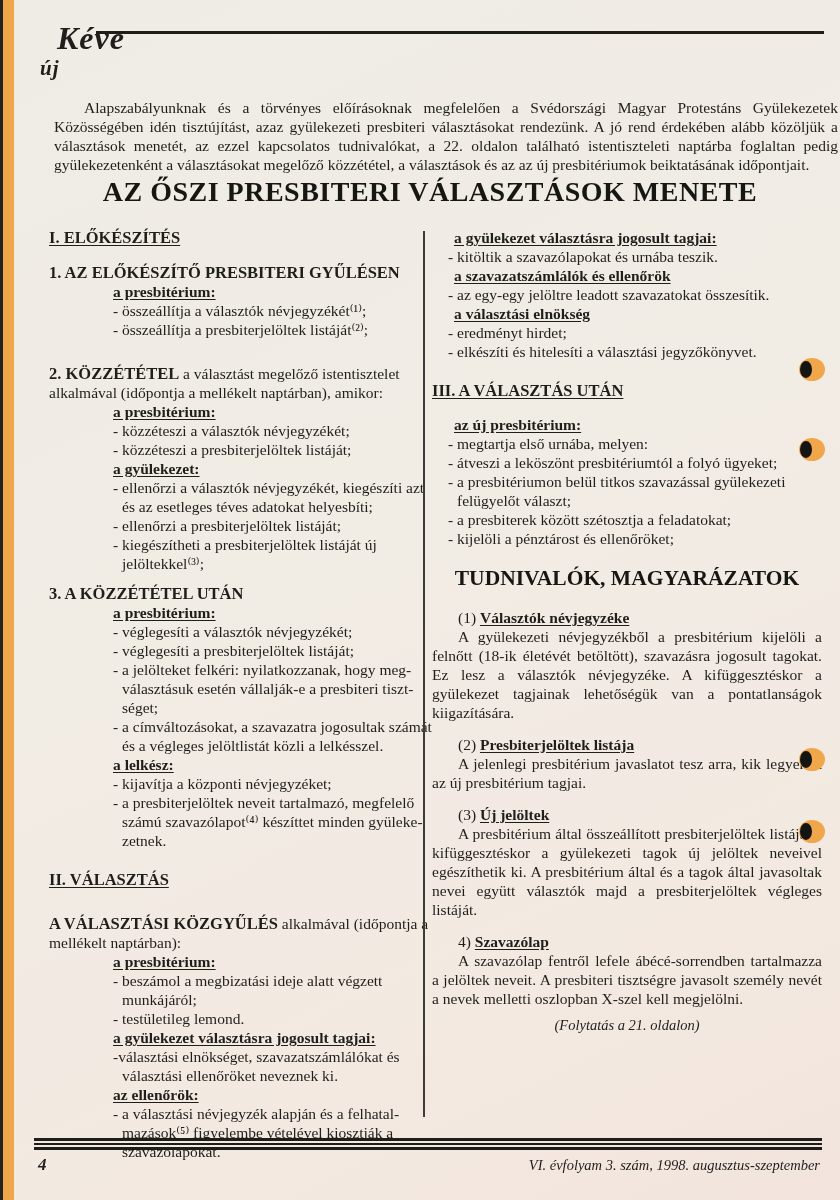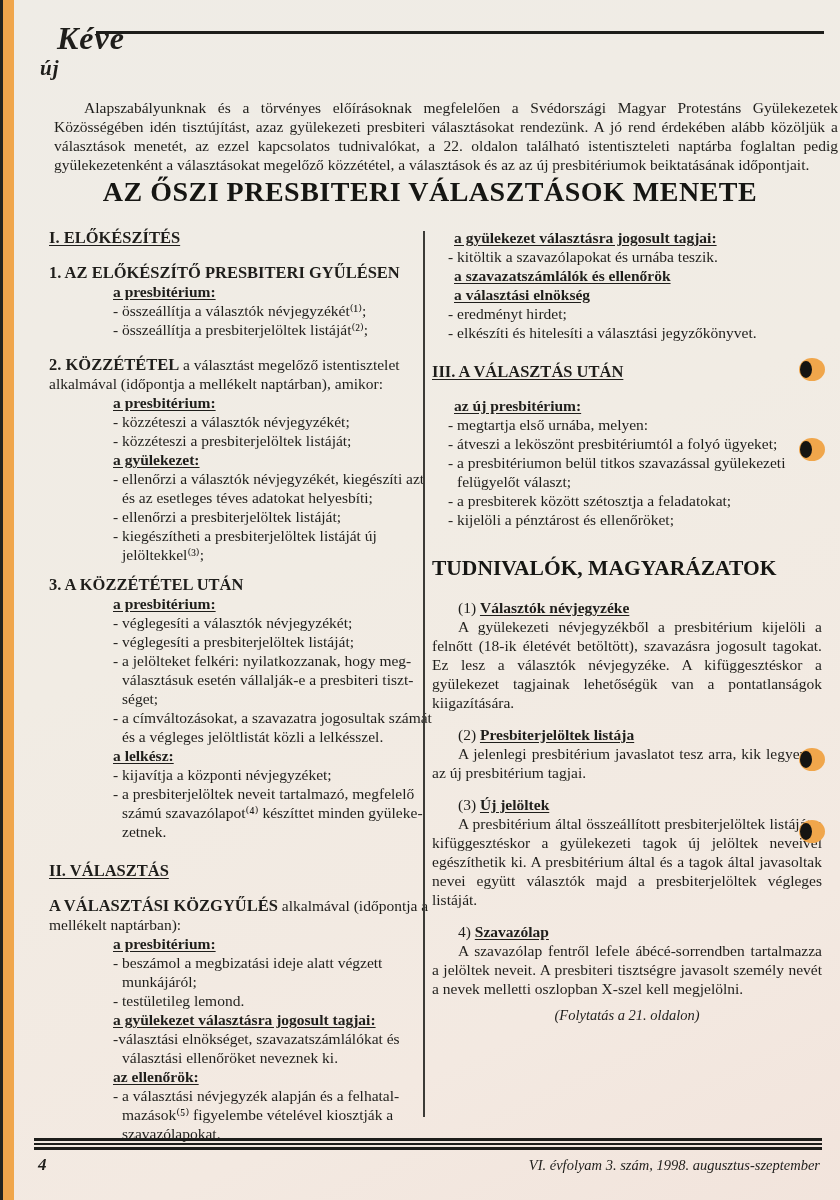--- a/index.html
+++ b/index.html
@@ -24,31 +24,31 @@
     font-size:28px;font-weight:bold;letter-spacing:.5px;color:#161613;}
 
   
   .col{position:absolute;top:228px;font-size:15.5px;line-height:19px;}
   .col-left{left:49px;width:385px;}
   .col-right{left:432px;width:390px;}
   .divider{position:absolute;left:423px;top:231px;width:2px;height:886px;background:#3c3b37;}
 
   .hmajor{font-weight:bold;font-size:16.5px;text-decoration:underline;text-underline-offset:2px;margin-bottom:16px;}
   .hnum{font-weight:bold;font-size:16.5px;}
-  .hmix{margin-top:16px;}
+  .hmix{margin-top:25px;}
   .hmix .bold{font-weight:bold;font-size:16.5px;}
   .sub{margin-left:64px;font-weight:bold;text-decoration:underline;text-underline-offset:2px;}
   .bul{margin-left:64px;padding-left:9px;text-indent:-9px;}
   .gap-top{margin-top:11px;}
   .h2gap{margin-top:20px;}
 
   .col-right .sub{margin-left:22px;}
   .col-right .bul{margin-left:16px;}
   .h3head{font-weight:bold;font-size:16.5px;text-decoration:underline;text-underline-offset:2px;margin:20px 0 15px 0;}
-  .notes-title{font-weight:bold;font-size:21.5px;text-align:left;margin:30px 0 20px 0;color:#161613;}
+  .notes-title{font-weight:bold;font-size:21.5px;text-align:center;margin:21px 0 20px 0;color:#161613;}
   .note{margin-top:13px;}
   .note-head{margin-left:26px;}
   .note-head .nh{font-weight:bold;text-decoration:underline;text-underline-offset:2px;}
   .para{margin:0;text-align:justify;text-indent:26px;}
   .continuation{margin-top:8px;text-align:center;font-style:italic;font-size:14.5px;}
 
   
   .hole{position:absolute;left:799px;width:26px;height:23px;border-radius:50%;background:#f0a64b;}
   .hole::before{content:"";position:absolute;left:1px;top:3px;width:12px;height:17px;border-radius:50%;background:#141412;}
 
@@ -111,20 +111,21 @@
     <div class="sub">az ellenőrök:</div>
     <div class="bul">- a választási névjegyzék alapján és a felhatal­mazások⁽⁵⁾ figyelembe vételével kiosztják a szavazólapokat.</div>
   </div>
 
   <div class="divider"></div>
 
   <div class="col col-right">
     <div class="sub">a gyülekezet választásra jogosult tagjai:</div>
     <div class="bul">- kitöltik a szavazólapokat és urnába teszik.</div>
     <div class="sub">a szavazatszámlálók és ellenőrök</div>
+    <div class="bul">- az egy-egy jelöltre leadott szavazatokat összesítik.</div>
     <div class="sub">a választási elnökség</div>
     <div class="bul">- eredményt hirdet;</div>
     <div class="bul">- elkészíti és hitelesíti a választási jegyzőkönyvet.</div>
 
     <div class="h3head">III. A VÁLASZTÁS UTÁN</div>
     <div class="sub">az új presbitérium:</div>
     <div class="bul">- megtartja első urnába, melyen:</div>
     <div class="bul">- átveszi a leköszönt presbitériumtól a folyó ügyeket;</div>
     <div class="bul">- a presbitériumon belül titkos szavazással gyüle­kezeti felügyelőt választ;</div>
     <div class="bul">- a presbiterek között szétosztja a feladatokat;</div>

